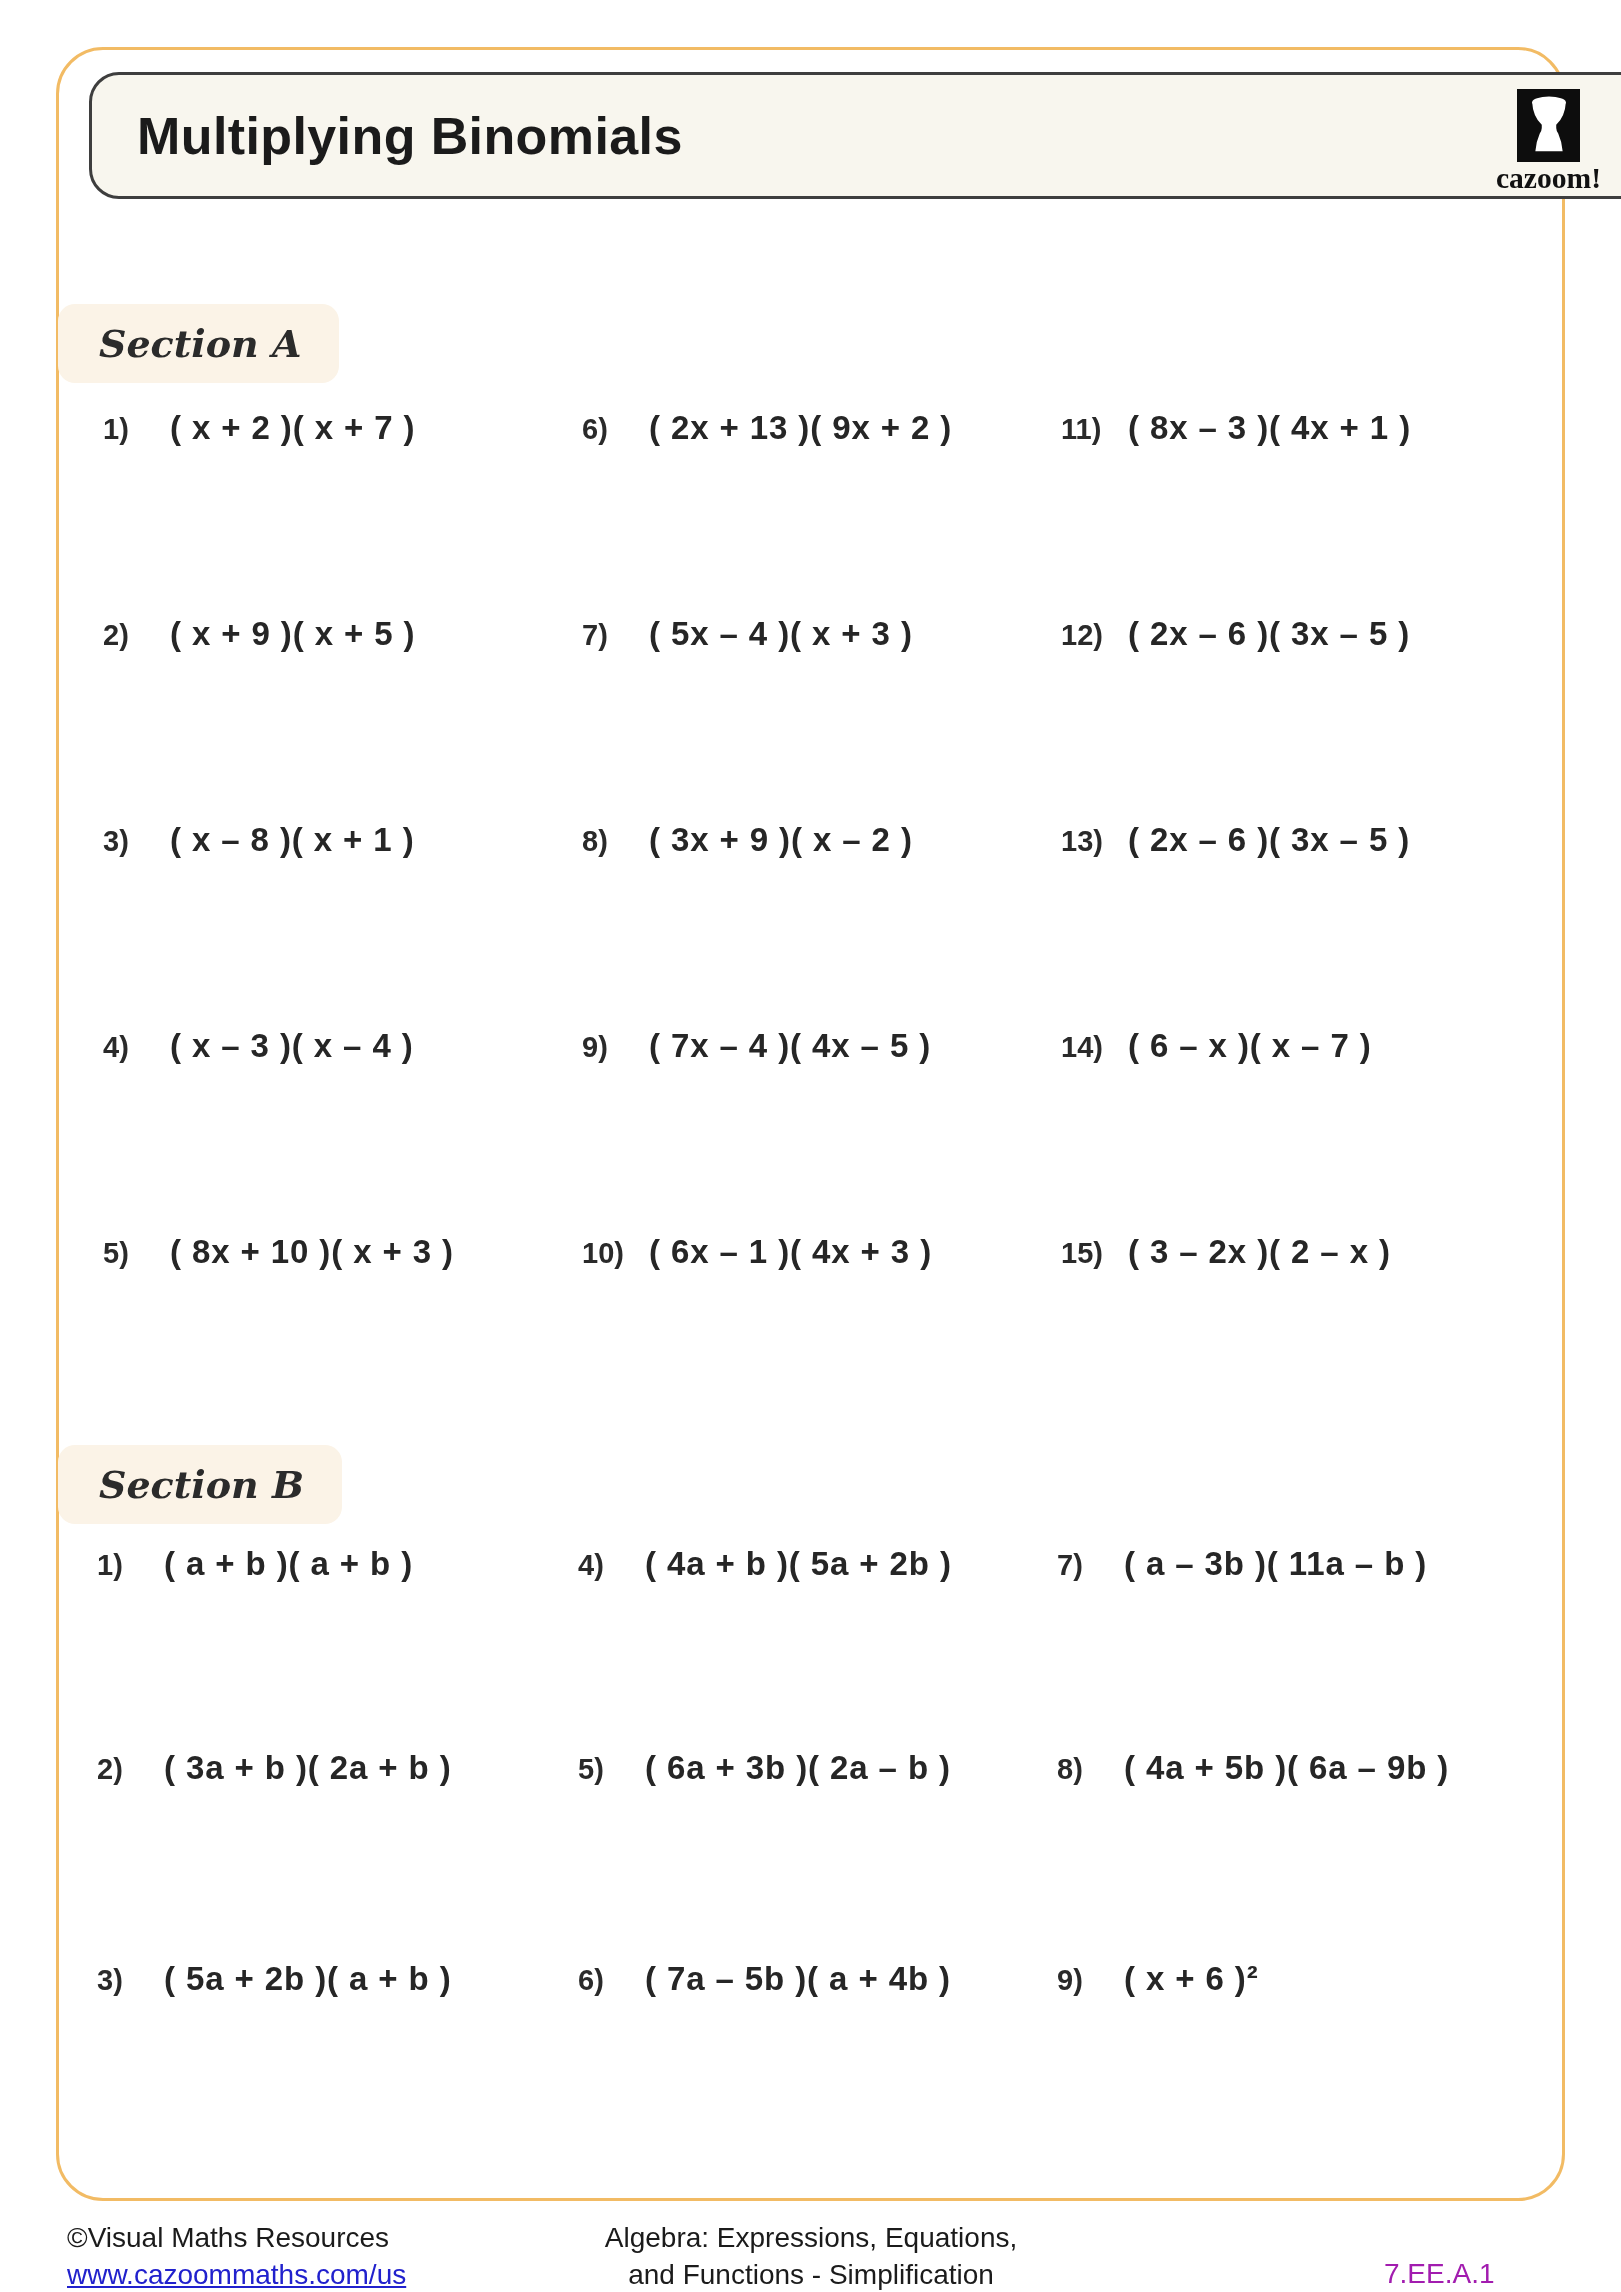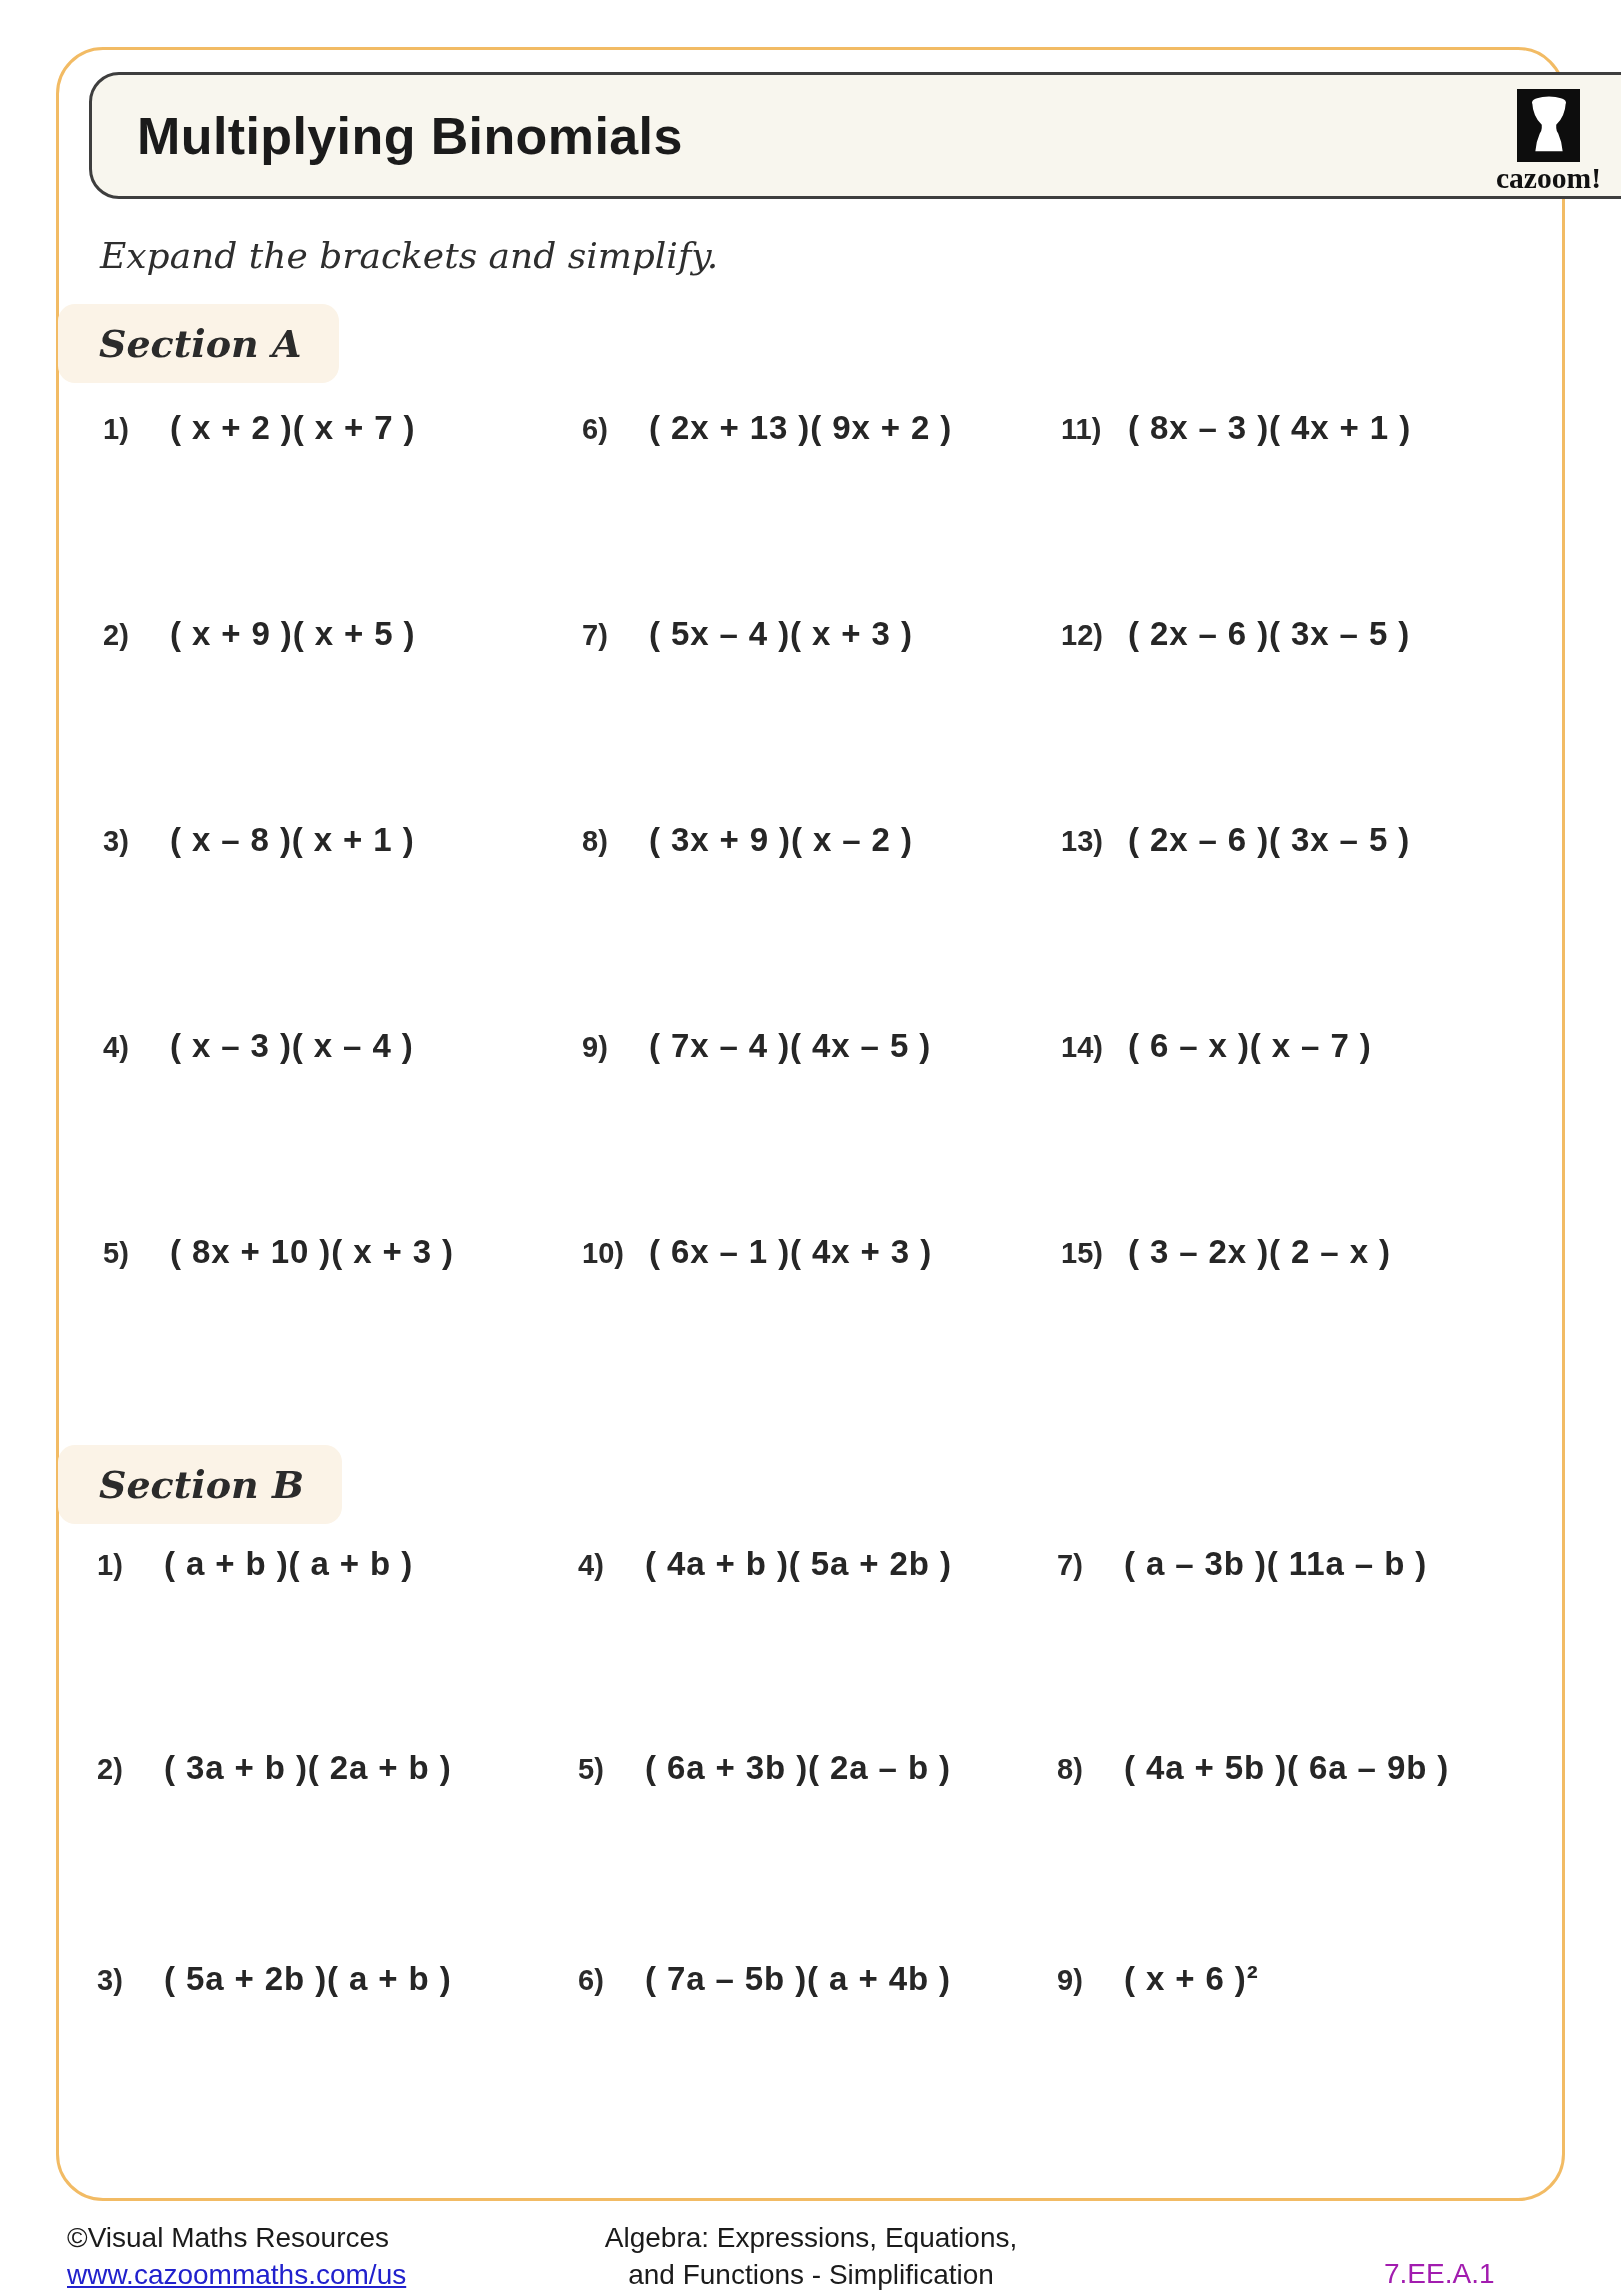--- a/index.html
+++ b/index.html
@@ -100,21 +100,20 @@
       <div class="logo-square">
         <svg width="50" height="61" viewBox="0 0 60 76" aria-hidden="true">
           <ellipse cx="30" cy="9" rx="21" ry="7" fill="#ffffff"></ellipse>
           <path d="M9 9 Q10 27 21 37 L21 41 Q21 44 18.5 48 Q14 58 13 70 L47 70 Q46 58 41.5 48 Q39 44 39 41 L39 37 Q50 27 51 9 Q40 15 30 15 Q20 15 9 9 Z" fill="#ffffff"></path>
         </svg>
       </div>
       <div class="logo-text">cazoom!</div>
     </div>
   </div>
 
-  <p class="instructions">Expand the brackets and simplify.</p>
 
   <div class="section-pill pill-a">
     <span>Section A</span>
   </div>
 
   <div class="problem" style="left:103px;top:409px">
     <span class="pnum">1)</span>
     <span class="pexpr">( x + 2 )( x + 7 )</span>
   </div>
   <div class="problem" style="left:582px;top:409px">

